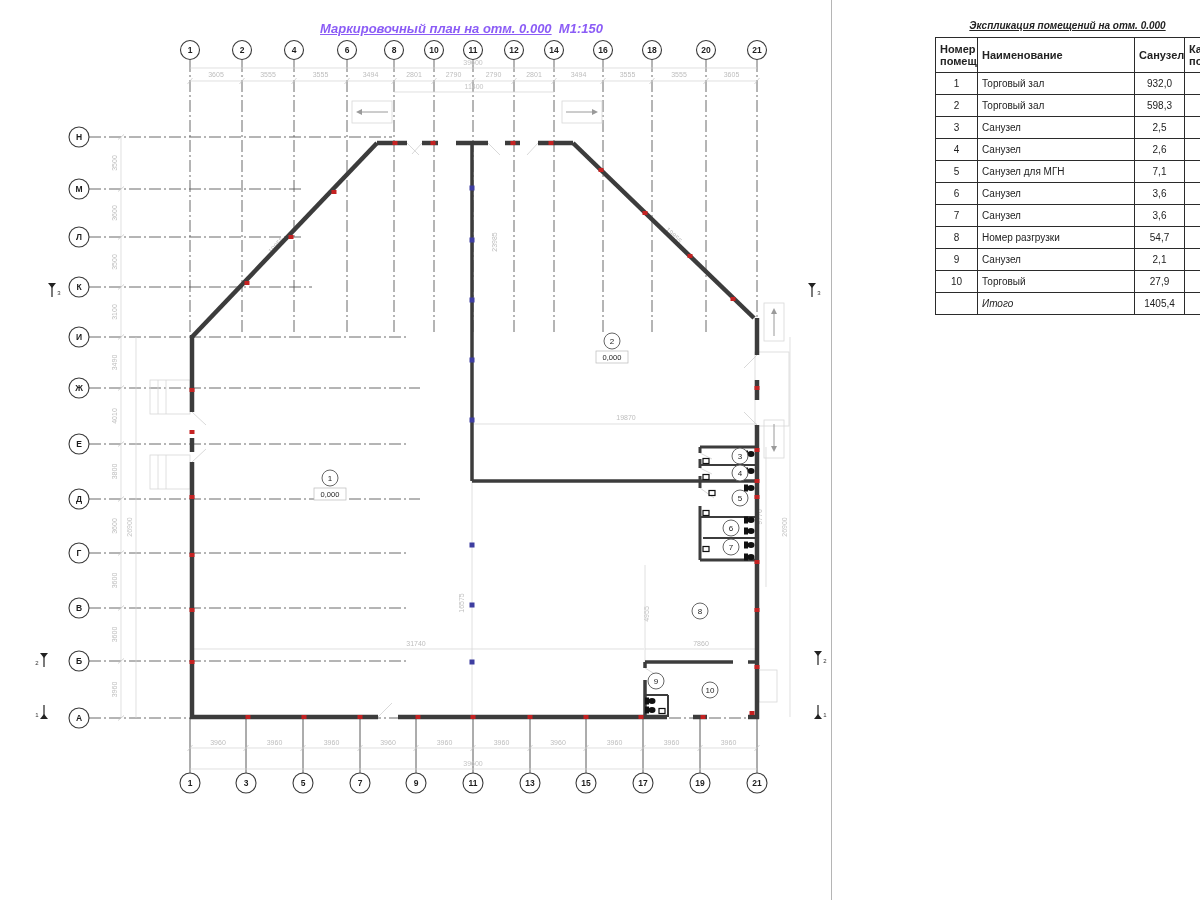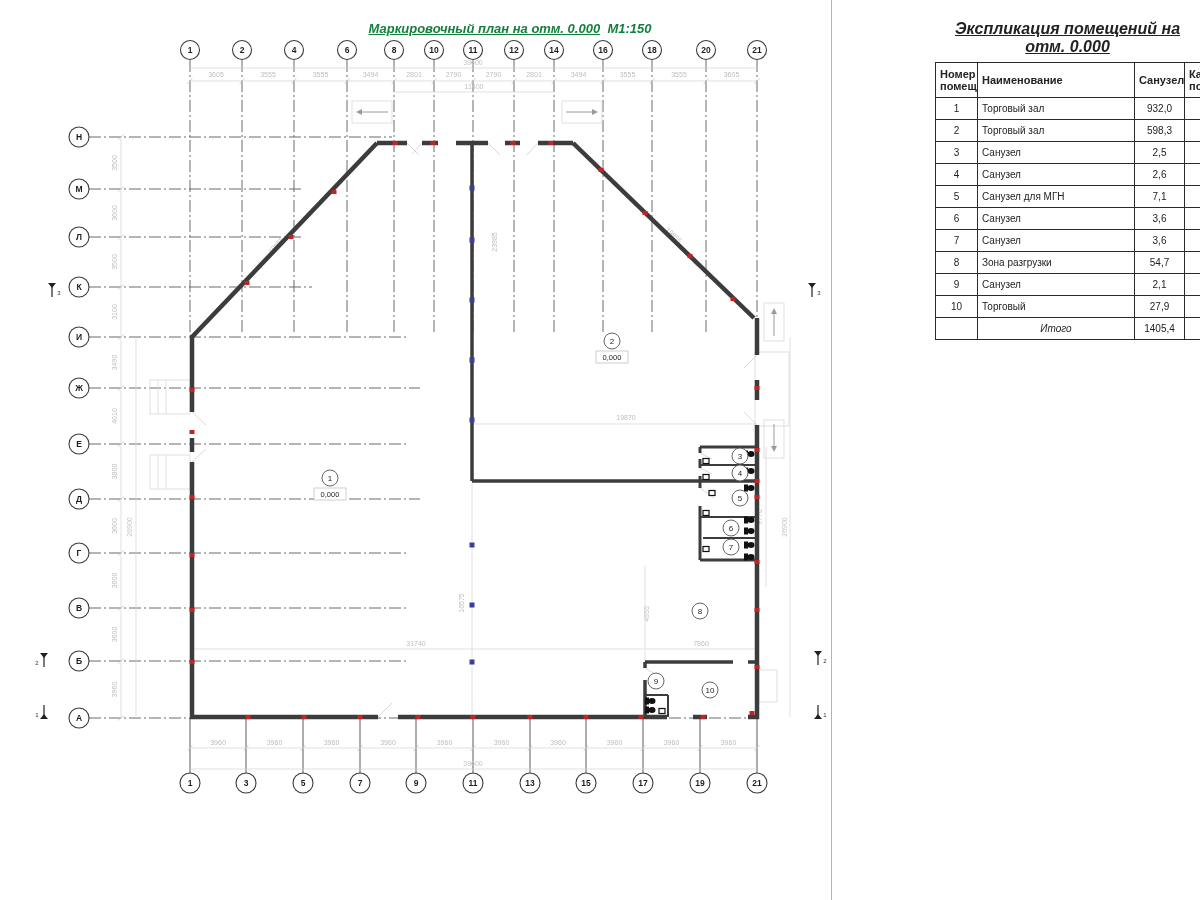--- a/index.html
+++ b/index.html
@@ -1,32 +1,32 @@
 <!DOCTYPE html>
 <html><head>
 <meta charset="utf-8">
 <style>
   html,body{margin:0;padding:0}
   body{width:1200px;height:900px;background:#fff;overflow:hidden;position:relative;
        font-family:"Liberation Sans",sans-serif;color:#222}
   .sheet-border{position:absolute;left:831px;top:0;width:1px;height:900px;background:#b5b5b5}
   #plan-svg{position:absolute;left:0;top:0}
-  .plan-title{position:absolute;top:21px;left:320px;width:380px;text-align:center;
-              font-size:13px;font-style:italic;font-weight:bold;color:#15803d;white-space:nowrap}
+  .plan-title{position:absolute;top:21px;left:320px;width:380px;
+              font-size:13px;font-style:italic;font-weight:bold;color:#8b5cf6;white-space:nowrap}
   .plan-title .u{text-decoration:underline}
   .expl{position:absolute;left:935px;top:20px;width:300px}
-  .expl-title{font-size:16px;font-style:italic;font-weight:bold;text-decoration:underline;
+  .expl-title{font-size:10px;font-style:italic;font-weight:bold;text-decoration:underline;
               text-align:center;margin:0 0 6px 0;width:265px}
   table.expl-table{border-collapse:collapse;table-layout:fixed;width:285px}
   .expl-table th,.expl-table td{border:1.4px solid #2b2b2b;font-size:10px;padding:2px 4px;
               overflow:hidden;vertical-align:middle}
   .expl-table th{font-weight:bold;font-size:11px;white-space:pre-line;text-align:left;height:30px}
   .expl-table td{height:17px}
   .expl-table td.c{text-align:center}
-  .expl-table td.total-lbl{text-align:center;font-style:italic}
+  .expl-table td.total-lbl{text-align:left;font-style:italic}
   
   text{font-family:"Liberation Sans",sans-serif}
   .dim{fill:#bdbdbd;font-size:7px}
   .dimbig{fill:#c4c4c4;font-size:7px}
   .axlbl{fill:#1d1d1d;font-size:8.5px;font-weight:bold}
   .roomnum{fill:#1d1d1d;font-size:8px}
   .elev{fill:#1d1d1d;font-size:7.5px}
   .marknum{fill:#333;font-size:6px}
 </style>
 </head>
@@ -480,21 +480,21 @@
           <td> </td>
         </tr>
         <tr>
           <td class="c">7</td>
           <td>Санузел</td>
           <td class="c">3,6</td>
           <td> </td>
         </tr>
         <tr>
           <td class="c">8</td>
-          <td>Зона разгрузки</td>
+          <td>Номер разгрузки</td>
           <td class="c">54,7</td>
           <td> </td>
         </tr>
         <tr>
           <td class="c">9</td>
           <td>Санузел</td>
           <td class="c">2,1</td>
           <td> </td>
         </tr>
         <tr>

